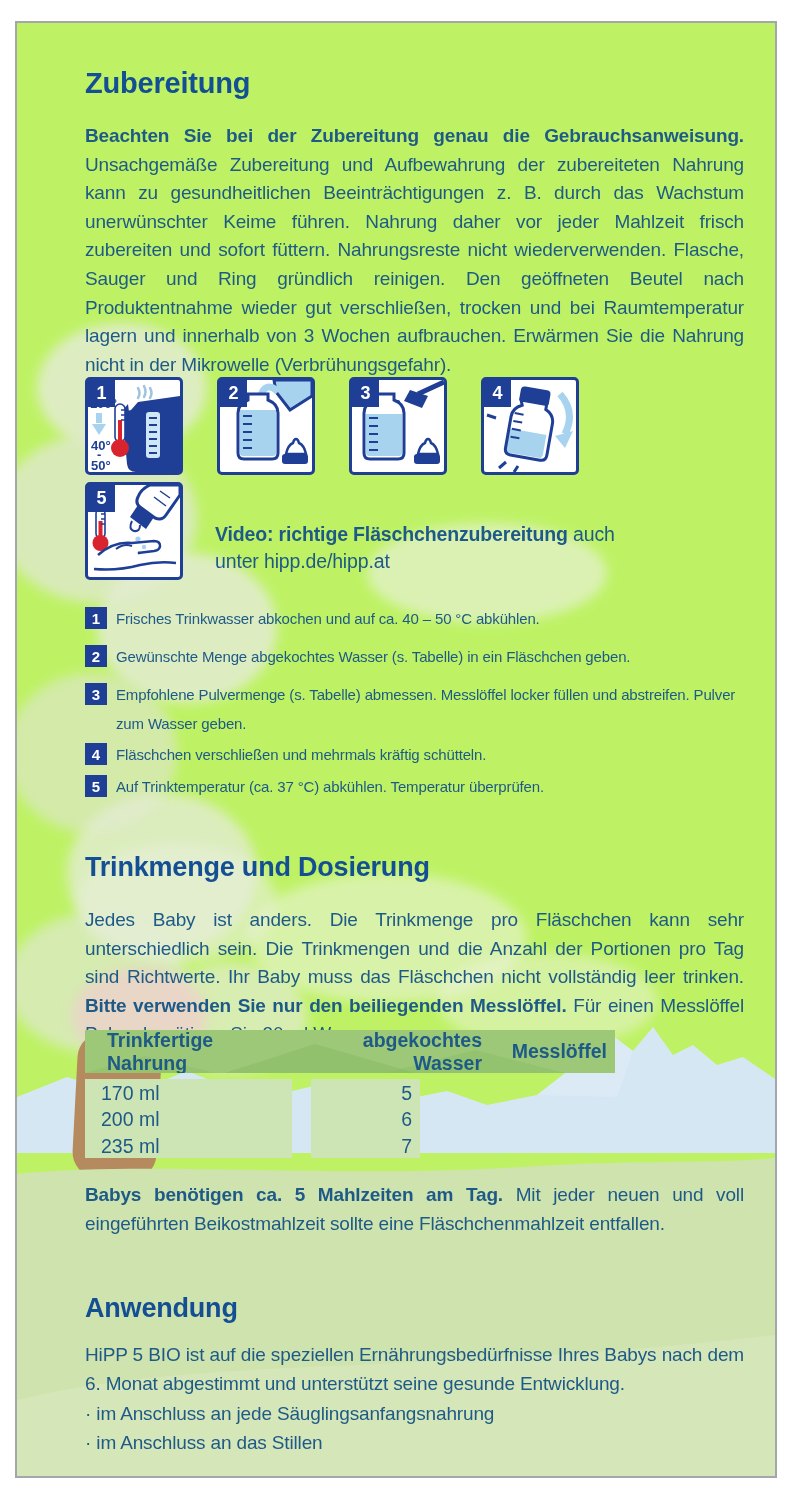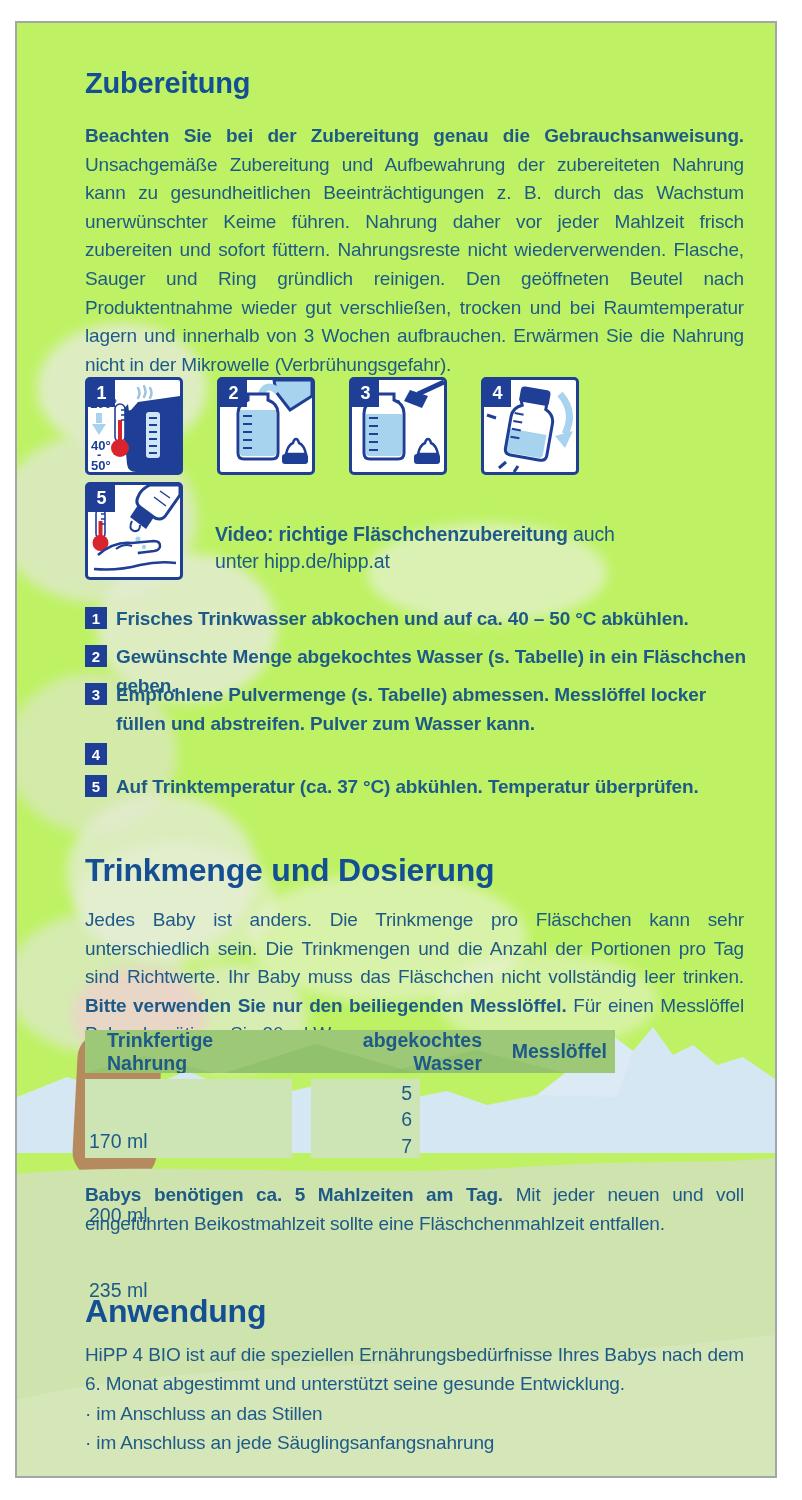--- a/index.html
+++ b/index.html
@@ -10,21 +10,21 @@
          background:#bef264;overflow:hidden;}
   .art{position:absolute;inset:0;overflow:hidden;}
   .blob{position:absolute;border-radius:50%;filter:blur(6px);}
   .trunk{position:absolute;left:58px;top:1010px;width:84px;height:146px;
          background:var(--trunk);border-radius:26px;transform:rotate(3deg);}
   .mtn{position:absolute;left:0;top:984px;}
   .meadow{position:absolute;left:0;top:1127px;}
   
   .abs{position:absolute;}
   h1,h2{margin:0;color:var(--heading_blue);font-weight:bold;letter-spacing:-0.2px;}
-  h1{font-size:29px;} h2{font-size:32px;}
+  h1{font-size:29px;} h2{font-size:27px;}
   .body-txt{color:var(--text_blue);font-size:19px;line-height:28.6px;
             text-align:justify;letter-spacing:-0.15px;}
   .body-txt b{font-weight:bold;}
   
   .pbox{position:absolute;width:98px;height:98px;box-sizing:border-box;
         border:3px solid var(--navy);border-radius:5px;background:#fff;}
   .pbadge{position:absolute;left:0;top:0;width:27px;height:27px;background:var(--navy);
           color:#fff;font-weight:bold;font-size:18px;display:flex;
           align-items:center;justify-content:center;z-index:2;}
   .pic{position:absolute;inset:0;width:92px;height:92px;}
@@ -32,38 +32,38 @@
         fill:var(--navy);}
   .steam{stroke:var(--steam);stroke-width:2.5;fill:none;stroke-linecap:round;}
   
   .video{color:var(--text_blue);font-size:19.5px;line-height:27px;letter-spacing:-0.15px;}
   .video b{font-weight:bold;}
   
   .step{position:absolute;left:68px;width:674px;display:flex;align-items:flex-start;}
   .sbadge{flex:0 0 auto;width:22px;height:22px;background:var(--navy);color:#fff;
           font-weight:bold;font-size:15px;display:flex;align-items:center;
           justify-content:center;margin-top:3px;}
-  .stext{margin-left:9px;color:var(--text_blue);font-size:19px;line-height:29px;
-         letter-spacing:-0.15px;font-weight:bold;}
+  .stext{margin-left:9px;color:var(--text_blue);font-size:15px;line-height:29px;
+         letter-spacing:-0.15px;}
   
   .thead{position:absolute;left:68px;top:1007px;width:530px;height:43px;
          background:var(--header_green);display:flex;align-items:center;
          color:var(--text_blue);font-weight:bold;font-size:19.5px;overflow:hidden;justify-content:center;}
   .thead .hart{position:absolute;left:0;top:0;}
   .hc1{width:207px;padding-left:22px;box-sizing:border-box;position:relative;}
   .hc2{width:207px;text-align:right;padding-right:17px;box-sizing:border-box;position:relative;}
   .hc3{width:116px;text-align:right;padding-right:8px;box-sizing:border-box;position:relative;}
   .tbody{position:absolute;left:68px;top:1056px;width:530px;height:79px;
          display:flex;color:var(--text_blue);font-size:19.5px;line-height:26.4px;}
   .cellblk{background:var(--cell_green);padding-top:1px;box-sizing:border-box;}
   .cb1{width:207px;}
   .gap1{width:12px;} .gap2{width:7px;}
   .cb2{width:195px;text-align:right;padding-right:17px;}
   .cb3{width:109px;text-align:right;padding-right:8px;}
-  .cb1 div{padding-left:4px;margin-top:48px;}
+  .cb1 div{padding-left:16px;}
 </style>
 </head>
 <body>
 
 <div class="panel">
 
   <div class="art">
     <div class="blob" style="left:20px;top:300px;width:170px;height:130px;background:var(--foliage);opacity:.85;"></div>
     <div class="blob" style="left:-20px;top:410px;width:200px;height:170px;background:#dfe9cd;opacity:.8;"></div>
     <div class="blob" style="left:80px;top:530px;width:180px;height:150px;background:var(--foliage);opacity:.85;"></div>
@@ -192,24 +192,25 @@
   <div class="step" style="top:581px;">
     <div class="sbadge">1</div>
     <div class="stext">Frisches Trinkwasser abkochen und auf ca. 40 – 50 °C abkühlen.</div>
   </div>
   <div class="step" style="top:619px;">
     <div class="sbadge">2</div>
     <div class="stext">Gewünschte Menge abgekochtes Wasser (s. Tabelle) in ein Fläschchen geben.</div>
   </div>
   <div class="step" style="top:657px;">
     <div class="sbadge">3</div>
-    <div class="stext" style="width:630px;">Empfohlene Pulvermenge (s. Tabelle) abmessen. Messlöffel locker füllen und abstreifen. Pulver zum Wasser kann.</div>
+    <div class="stext" style="width:630px;">Empfohlene Pulvermenge (s. Tabelle) abmessen. Messlöffel locker füllen und abstreifen. Pulver zum Wasser geben.</div>
   </div>
   <div class="step" style="top:717px;">
     <div class="sbadge">4</div>
+    <div class="stext">Fläschchen verschließen und mehrmals kräftig schütteln.</div>
   </div>
   <div class="step" style="top:749px;">
     <div class="sbadge">5</div>
     <div class="stext">Auf Trinktemperatur (ca. 37 °C) abkühlen. Temperatur überprüfen.</div>
   </div>
 
   <h2 class="abs" style="left:68px;top:829px;">Trinkmenge und Dosierung</h2>
 
   <div class="abs body-txt" style="left:68px;top:883px;width:659px;"><span>Jedes Baby ist anders. Die Trinkmenge pro Fläschchen kann sehr unterschiedlich sein. Die Trinkmengen und die Anzahl der Portionen pro Tag sind Richtwerte. Ihr Baby muss das Fläschchen nicht vollständig leer trinken. </span><b>Bitte verwenden Sie nur den beiliegenden Messlöffel.</b><span> Für einen Messlöffel Pulver benötigen Sie 30 ml Wasser.</span></div>
 
@@ -236,20 +237,20 @@
       <div>5</div>
       <div>6</div>
       <div>7</div>
     </div>
   </div>
 
   <div class="abs body-txt" style="left:68px;top:1158px;width:659px;"><b>Babys benötigen ca. 5 Mahlzeiten am Tag.</b><span> Mit jeder neuen und voll eingeführten Beikostmahlzeit sollte eine Fläschchenmahlzeit entfallen.</span></div>
 
   <h2 class="abs" style="left:68px;top:1270px;">Anwendung</h2>
 
-  <div class="abs body-txt" style="left:68px;top:1318px;width:659px;">HiPP 4 BIO ist auf die speziellen Ernährungsbedürfnisse Ihres Babys nach dem 6. Monat abgestimmt und unterstützt seine gesunde Entwicklung.</div>
+  <div class="abs body-txt" style="left:68px;top:1318px;width:659px;">HiPP 5 BIO ist auf die speziellen Ernährungsbedürfnisse Ihres Babys nach dem 6. Monat abgestimmt und unterstützt seine gesunde Entwicklung.</div>
 
   <div class="abs body-txt" style="left:68px;top:1377px;width:659px;text-align:left;">
+    <div>· im Anschluss an jede Säuglingsanfangsnahrung</div>
     <div>· im Anschluss an das Stillen</div>
-    <div>· im Anschluss an jede Säuglingsanfangsnahrung</div>
   </div>
 
 </div>
 
 </body></html>

